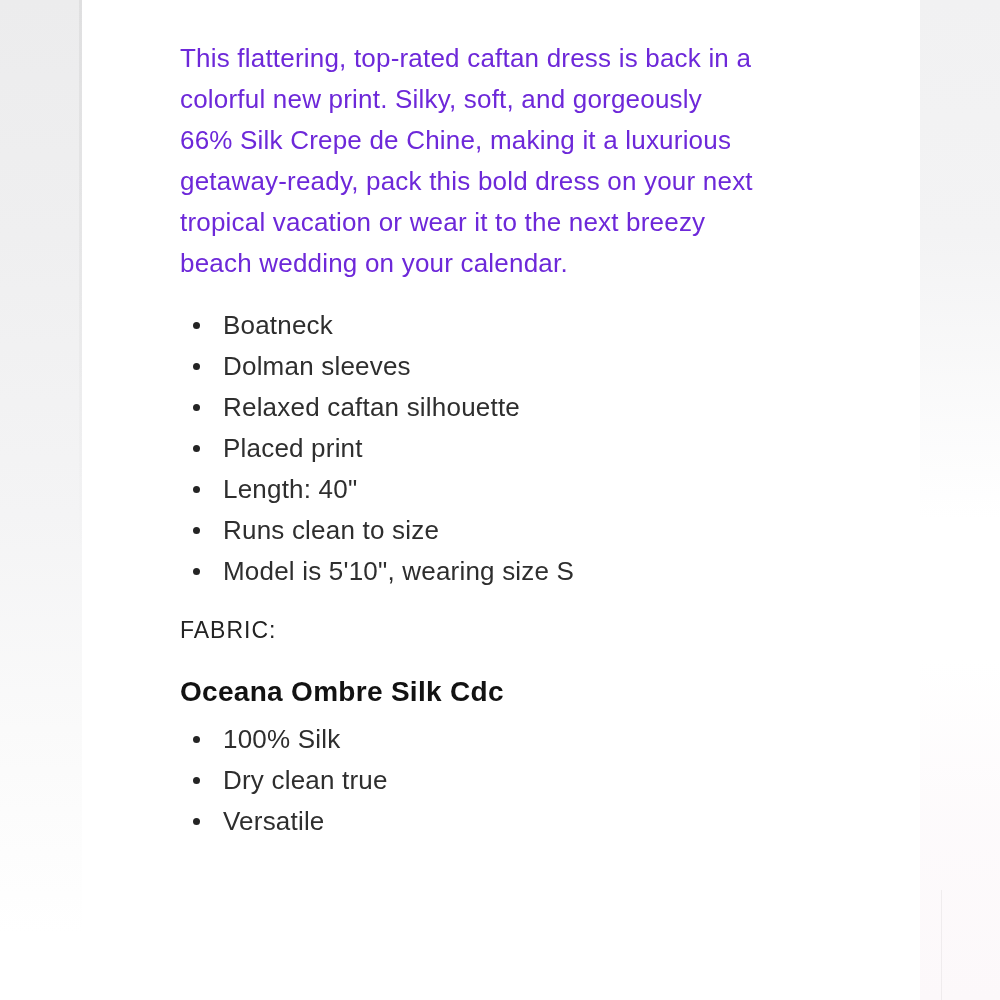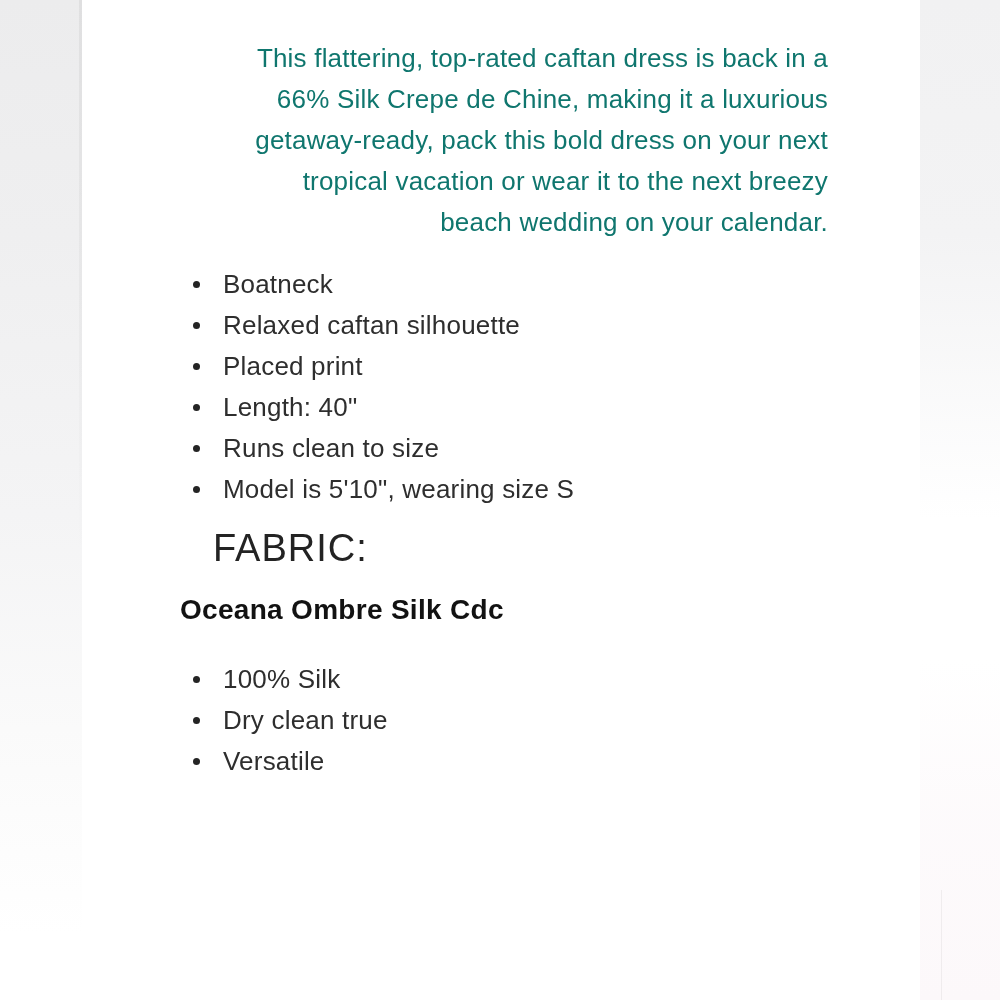--- a/index.html
+++ b/index.html
@@ -54,22 +54,21 @@
     left: 180px; top: 0;
     width: 648px;
   }
 
   .description {
     margin-top: 38px;
     margin-bottom: 21px;
     font-size: 26px;
     line-height: 41px;
     letter-spacing: 0.2px;
-    color: #0f766e;
-    text-align: right;
+    color: #6d28d9;
   }
   .description .line { white-space: nowrap; }
 
   ul.bullet-list {
     list-style: none;
     margin: 0;
     padding: 0;
   }
   ul.bullet-list li {
     position: relative;
@@ -84,58 +83,59 @@
     content: "";
     position: absolute;
     left: 13px; top: 17px;
     width: 7px; height: 7px;
     border-radius: 50%;
     background: #242424;
   }
   ul.features { margin-bottom: 16px; }
 
   .fabric-heading {
-    font-size: 38px;
+    font-size: 23px;
     font-weight: 400;
     line-height: 44px;
     letter-spacing: 1px;
     color: #232323;
     margin-bottom: 23px;
-    margin-left: 33px;
   }
   .fabric-name {
     font-size: 28px;
     font-weight: 700;
     line-height: 34px;
     letter-spacing: 0.3px;
     color: #121212;
-    margin-bottom: 32px;
+    margin-bottom: 10px;
   }
 </style>
 </head>
 <body>
 
 <div class="shade-left"></div>
 <div class="shade-left-edge"></div>
 <div class="shade-right"></div>
 <div class="shade-right-bottom"></div>
 <div class="shade-right-line"></div>
 
 <div class="content">
 
   <div class="description">
     <div class="line">This flattering, top-rated caftan dress is back in a</div>
+    <div class="line">colorful new print. Silky, soft, and gorgeously</div>
     <div class="line">66% Silk Crepe de Chine, making it a luxurious</div>
     <div class="line">getaway-ready, pack this bold dress on your next</div>
     <div class="line">tropical vacation or wear it to the next breezy</div>
     <div class="line">beach wedding on your calendar.</div>
   </div>
 
   <ul class="bullet-list features">
     <li>Boatneck</li>
+    <li>Dolman sleeves</li>
     <li>Relaxed caftan silhouette</li>
     <li>Placed print</li>
     <li>Length: 40"</li>
     <li>Runs clean to size</li>
     <li>Model is 5'10", wearing size S</li>
   </ul>
 
   <div class="fabric-heading">FABRIC:</div>
 
   <div class="fabric-name">Oceana Ombre Silk Cdc</div>

